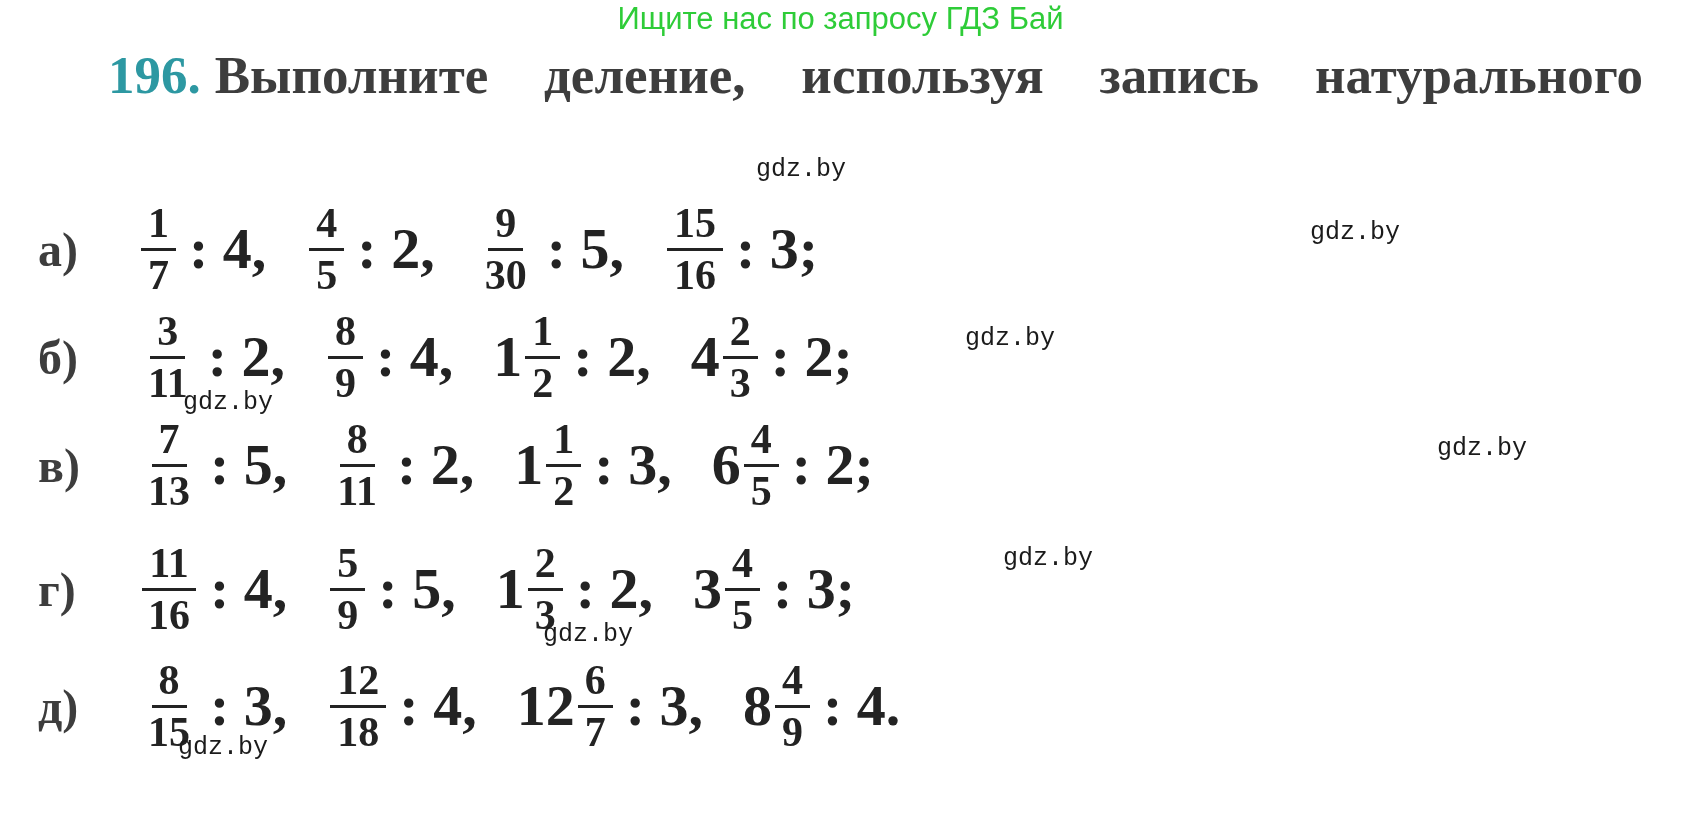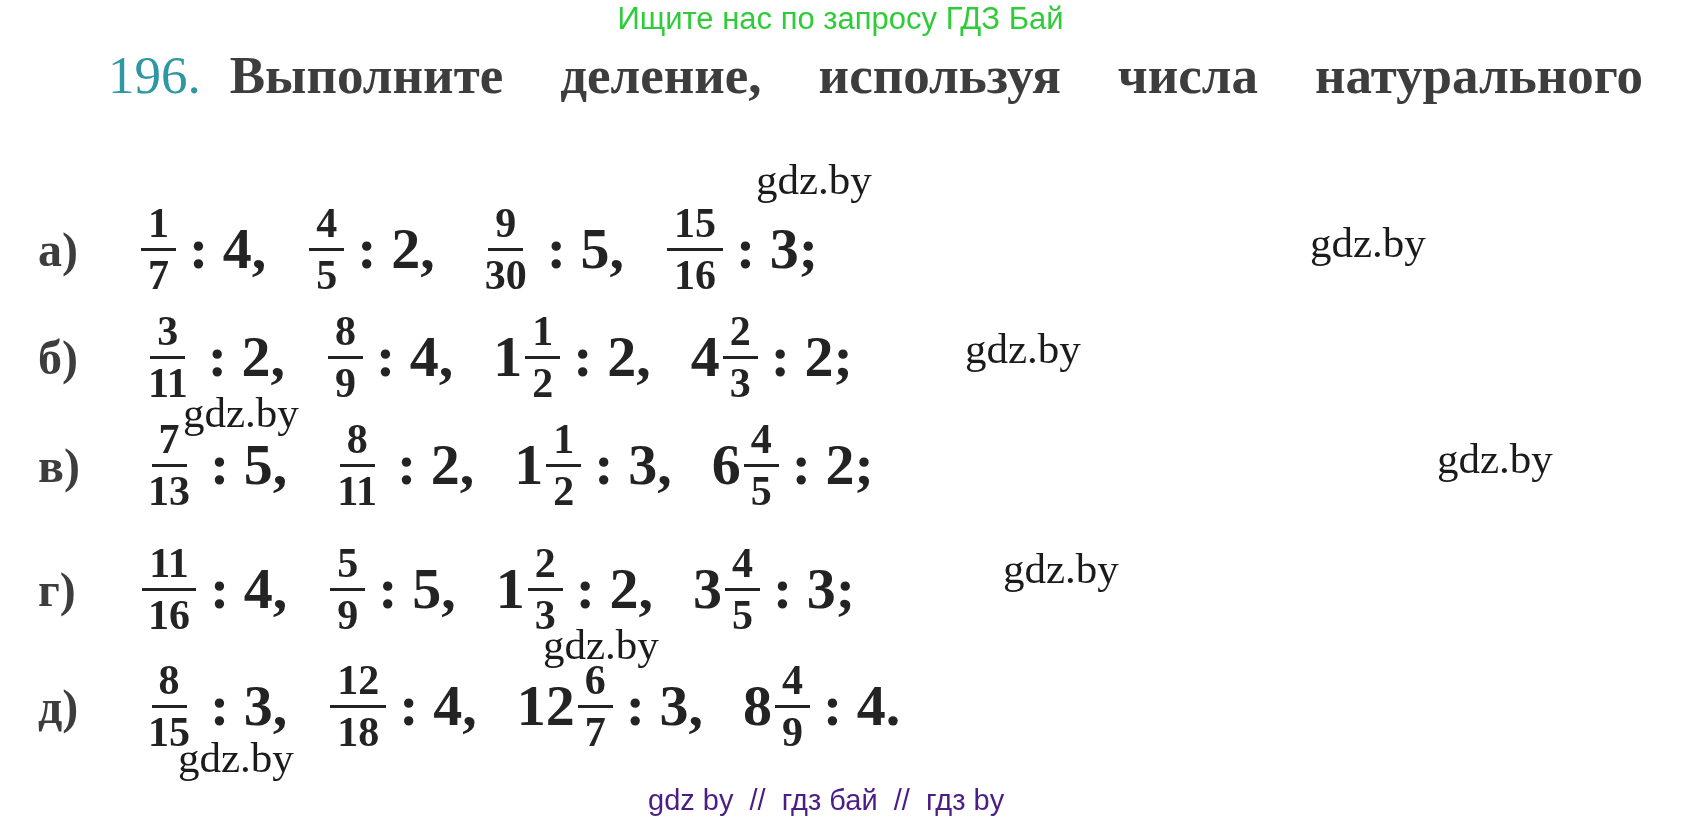--- a/index.html
+++ b/index.html
@@ -21,21 +21,21 @@
   
   .title{
     position:absolute;left:43px;top:44px;width:1600px;
     color:var(--title_gray,#3d3d3d);
     font-size:53px;font-weight:600;line-height:1.17;
   }
   .title-l1{
     margin-left:65px;
     text-align:justify;text-align-last:justify;
   }
-  .pnum{color:var(--number_teal,#2d98a2);font-weight:400;margin-right:29px;}
+  .pnum{color:var(--number_teal,#2d98a2);font-weight:700;margin-right:14px;}
   
   .row{
     position:absolute;left:38px;height:102px;
     display:flex;align-items:center;gap:40px;
     color:var(--math_black,#232323);
     font-weight:600;white-space:nowrap;
   }
   .row-label{
     font-size:48px;color:var(--title_gray,#3d3d3d);
     width:60px;flex:0 0 auto;
@@ -46,41 +46,41 @@
   .frac{
     display:inline-flex;flex-direction:column;align-items:center;
     font-size:42px;line-height:1.02;margin:0 3px;
   }
   .num{padding:0 7px 3px;border-bottom:3px solid var(--math_black,#232323);}
   .den{padding:3px 7px 0;}
   .after{font-size:58px;line-height:1;margin-left:10px;white-space:pre;}
   
   .wm{
     position:absolute;
-    font-family:Liberation Serif, serif;
-    font-size:43px;font-weight:400;
+    font-family:Liberation Mono, monospace;
+    font-size:25px;font-weight:400;
     color:var(--watermark_black,#1b1b1b);
   }
   
   .footer{
     position:absolute;left:648px;top:784px;
     font-family:"Liberation Sans", sans-serif;
     font-size:29px;font-weight:500;white-space:pre;
     color:var(--footer_purple,#4b1d86);
   }
 </style>
 </head>
 <body>
 
 <div id="page">
 
   <div class="promo">Ищите нас по запросу ГДЗ Бай</div>
 
   <div class="title">
-    <div class="title-l1"><span class="pnum">196.</span><span>Выполните деление, используя числа натурального</span></div>
+    <div class="title-l1"><span class="pnum">196.</span><span>Выполните деление, используя запись натурального</span></div>
   </div>
 
   <div class="row" style="top:198px;">
     <span class="row-label">а)</span>
     <span class="item">
 
       <span class="frac">
           <span class="num">1</span>
           <span class="den">7</span>
         </span>
@@ -258,15 +258,14 @@
 
   <span class="wm" style="left:756px;top:155px;">gdz.by</span>
   <span class="wm" style="left:1310px;top:218px;">gdz.by</span>
   <span class="wm" style="left:965px;top:324px;">gdz.by</span>
   <span class="wm" style="left:183px;top:388px;">gdz.by</span>
   <span class="wm" style="left:1437px;top:434px;">gdz.by</span>
   <span class="wm" style="left:1003px;top:544px;">gdz.by</span>
   <span class="wm" style="left:543px;top:620px;">gdz.by</span>
   <span class="wm" style="left:178px;top:733px;">gdz.by</span>
 
-  <div class="footer">gdz by  //  гдз бай  //  гдз by</div>
 
 </div>
 
 </body></html>

